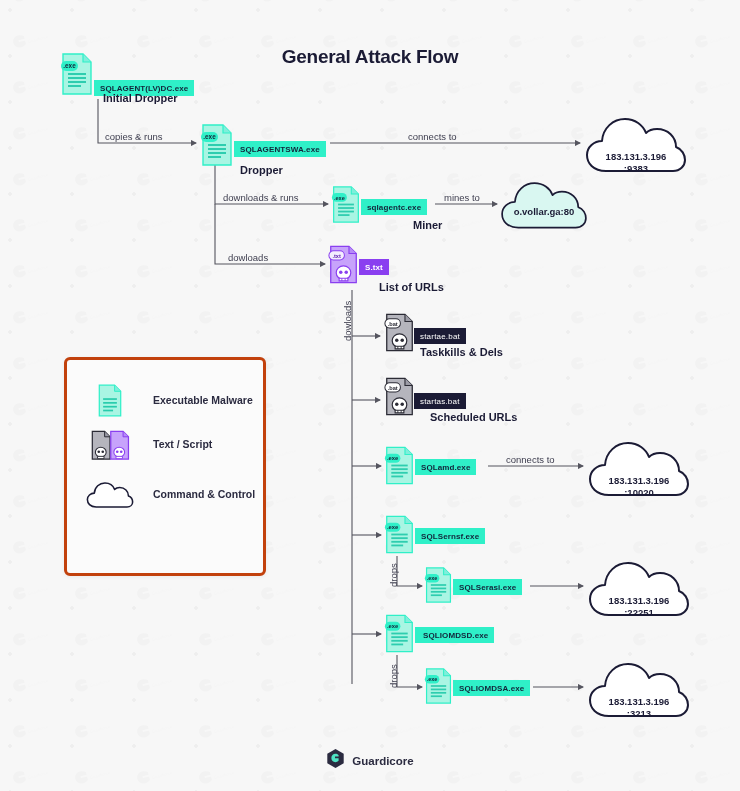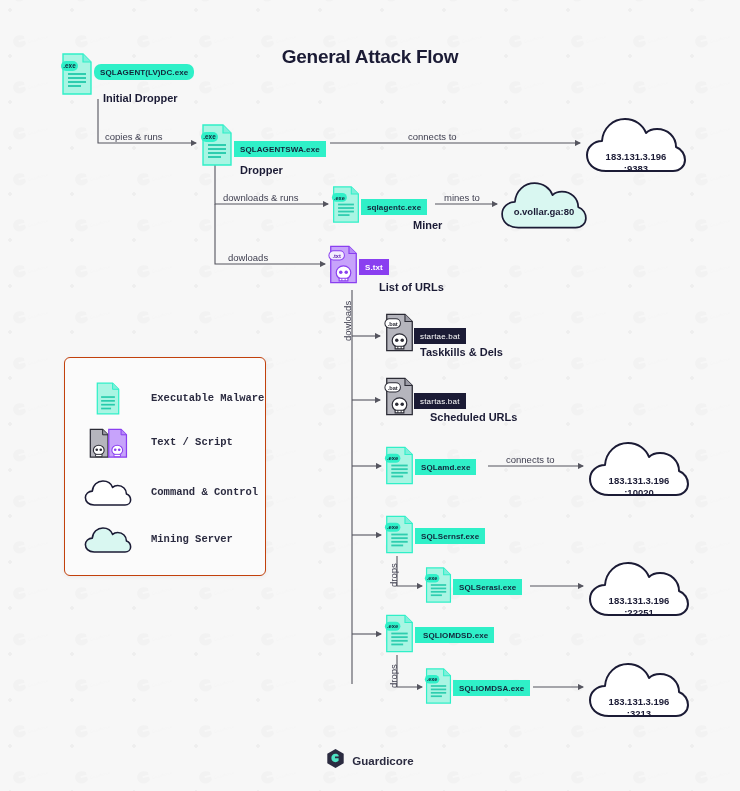--- a/index.html
+++ b/index.html
@@ -94,24 +94,23 @@
 
   
   #wires{ position:absolute; inset:0; pointer-events:none; }
 
   
   #legend{
     position:absolute;
     left:64px; top:357px;
     width:202px; height:219px;
     background:#fbfbfb;
-    border:1px solid #c2410c;
+    border:3px solid #c2410c;
     border-radius:6px;
     box-shadow:0 1px 4px rgba(0,0,0,.05);
-    font-family:Liberation Mono, monospace;
   }
   .legrow{
     position:absolute;
     left:0; width:100%;
     height:52px;
     display:flex; align-items:center;
   }
   .legicon{
     width:86px; display:flex; align-items:center; justify-content:center;
   }
@@ -1124,21 +1123,21 @@
         <rect x="8" y="20" width="18" height="2"></rect>
             <rect x="8" y="24" width="18" height="2"></rect>
         <rect x="8" y="28" width="18" height="2"></rect>
             <rect x="8" y="32" width="13" height="2"></rect>
       </g>
       <rect x="1" y="8" width="17" height="10" rx="5" fill="#2ff0c8"></rect>
       <text x="9.5" y="15.4" font-family="Liberation Sans, sans-serif" font-size="6.4" font-weight="bold" fill="#12243a" text-anchor="middle">.exe</text>
     </g>
       </svg>
   </div>
-  <div class="chip exe" style="left:94px; top:64px;border-radius:7px;">SQLAGENT(LV)DC.exe</div>
+  <div class="chip exe" style="left:94px; top:80px;">SQLAGENT(LV)DC.exe</div>
   <div class="caption big" style="left:103px; top:92px;">Initial Dropper</div>
 
   <div class="fileicon" style="left:200px; top:124px;">
     <svg viewBox="0 0 34 42">
         <g>
       <path d="M3 1 h20 l8 8 v32 h-28 z" fill="#a9f5e3" stroke="#2ff0c8" stroke-width="1.4"></path>
       <path d="M23 1 v8 h8" fill="#7fefdb" stroke="#2ff0c8" stroke-width="1.2"></path>
       <g fill="#19c7a6" opacity=".85">
         <rect x="8" y="20" width="18" height="2"></rect>
             <rect x="8" y="24" width="18" height="2"></rect>
@@ -1429,28 +1428,20 @@
 
     <div class="legrow" style="top:108px;">
       <div class="legicon">
         <svg width="48" height="29" viewBox="0 0 104 62">
           <path d="M22 58 C9 58 3 50 3 42 C3 34 10 28 18 28 C19 15 29 6 41 6 C51 6 59 12 62 20 C65 17 69 16 73 16 C84 16 92 24 92 34 C98 36 101 42 101 47 C101 53 96 58 89 58 Z" fill="#ffffff" stroke="#1b1b35" stroke-width="3.4" stroke-linejoin="round"></path>
         </svg>
       </div>
       <div class="legtext">Command &amp; Control</div>
     </div>
 
-    <div class="legrow" style="top:155px;">
-      <div class="legicon">
-        <svg width="48" height="29" viewBox="0 0 104 62">
-          <path d="M22 58 C9 58 3 50 3 42 C3 34 10 28 18 28 C19 15 29 6 41 6 C51 6 59 12 62 20 C65 17 69 16 73 16 C84 16 92 24 92 34 C98 36 101 42 101 47 C101 53 96 58 89 58 Z" fill="#d9f7f1" stroke="#1b1b35" stroke-width="3.4" stroke-linejoin="round"></path>
-        </svg>
-      </div>
-      <div class="legtext">Mining Server</div>
-    </div>
 
   </div>
 
   <div id="footer">
     <span>
       <svg width="19" height="21" viewBox="0 0 22 24">
         <path d="M11 1 L20.5 6.5 V17.5 L11 23 L1.5 17.5 V6.5 Z" fill="#2b2b40"></path>
         <path d="M14.6 8.1 C13.6 7.1 12.2 6.6 10.9 6.6 C8.2 6.6 6.2 8.7 6.2 11.4 C6.2 14.1 8.2 16.2 10.9 16.2 C12.2 16.2 13.6 15.7 14.6 14.7 L14.6 11.7 L10.4 11.7 L10.4 9.6 L14.6 9.6 Z" fill="#4ee3c4"></path>
       </svg>
     </span>

